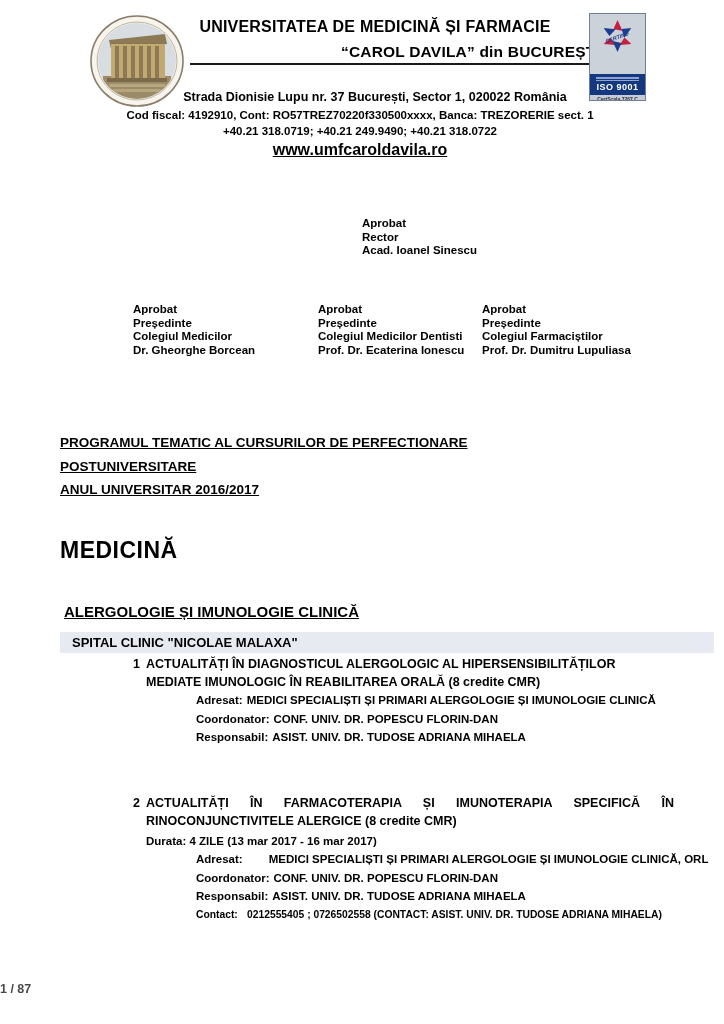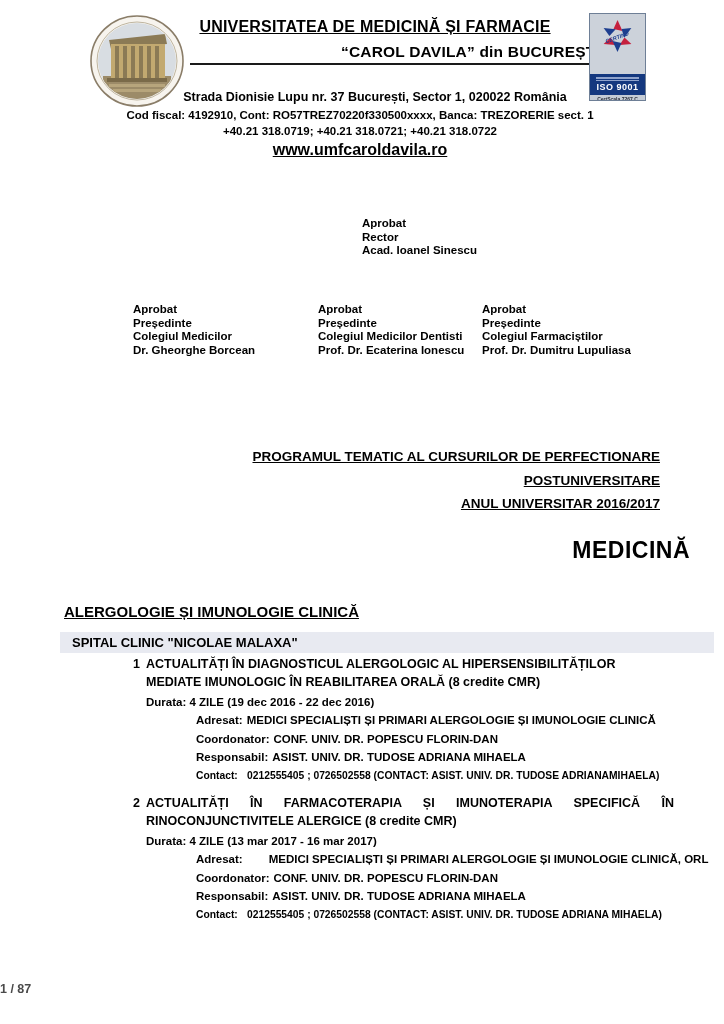--- a/index.html
+++ b/index.html
@@ -6,21 +6,21 @@
   .page {
     position:relative; width:724px; height:1024px; background:#fff;
     font-family:"Liberation Sans", sans-serif; color:#000; overflow:hidden;
     font-weight:bold;
   }
   .abs { position:absolute; }
 
   
   .seal { left:89px; top:14px; width:96px; height:94px; }
   .head-center { left:150px; top:18px; width:450px; text-align:center; }
-  .uni1 { font-size:16px; letter-spacing:.2px;text-decoration:underline; }
+  .uni1 { font-size:16px; letter-spacing:.2px; }
   .uni2 { font-size:15.5px; margin-top:7px; letter-spacing:.2px;text-align:right; }
   .head-rule { left:190px; top:63px; width:440px; height:2px; background:#1a1a1a; }
   .badge {
     left:589px; top:13px; width:57px; height:88px;
     background:#ccd2da; border:1px solid #6e7f96; box-sizing:border-box; z-index:5;
     display:flex; flex-direction:column; overflow:hidden;
   }
   .badge-topstrip {
     height:8px; background:#14387f; color:#cfd9ef; font-size:4px; line-height:8px;
     text-align:center; overflow:hidden; white-space:nowrap; letter-spacing:1px;
@@ -38,23 +38,23 @@
   .site a { color:#000; text-decoration:underline; }
 
   
   .approve { font-size:11.5px; line-height:13.5px; }
   .rector-block { left:362px; top:217px; }
   .col1 { left:133px; top:303px; }
   .col2 { left:318px; top:303px; }
   .col3 { left:482px; top:303px; }
 
   
-  .main-title { left:60px; top:445px; width:600px; text-align:right; font-size:13.5px; line-height:23.5px; }
+  .main-title { left:60px; top:431px; width:600px; text-align:left; font-size:13.5px; line-height:23.5px; }
   .main-title span { text-decoration:underline; }
-  .medicina { left:60px; top:537px; width:630px; text-align:right; font-size:23px; letter-spacing:.5px; }
+  .medicina { left:60px; top:537px; width:630px; text-align:left; font-size:23px; letter-spacing:.5px; }
 
   
   .sec-heading { left:48px; top:603px; font-size:15px;margin-left:16px; }
   .sec-heading span { text-decoration:underline; }
   .hospital-bar {
     left:60px; top:632px; width:654px; height:21px; background:#e8eaf1;
     font-size:13px; line-height:21px; padding-left:12px; box-sizing:border-box;
   }
 
   
@@ -133,21 +133,21 @@
     <div class="badge-band">
       <div class="badge-tiny-line"></div>
       <div class="badge-tiny-line"></div>
       <div class="badge-iso">ISO 9001</div>
     </div>
     <div class="badge-cert">CertScala 7267 C</div>
   </div>
 
   <div class="abs addr">Strada Dionisie Lupu nr. 37 București, Sector 1, 020022 România</div>
   <div class="abs fiscal">Cod fiscal: 4192910, Cont: RO57TREZ70220f330500xxxx, Banca: TREZORERIE sect. 1</div>
-  <div class="abs phones">+40.21 318.0719; +40.21 318.0721; +40.21 318.0722</div>
+  <div class="abs phones">+40.21 318.0719; +40.21 249.9490; +40.21 318.0722</div>
   <div class="abs site">
     <a href="#">www.umfcaroldavila.ro</a>
   </div>
 
   <div class="abs approve rector-block">
     <div>Aprobat</div>
     <div>Rector</div>
     <div>Acad. Ioanel Sinescu</div>
   </div>
 
@@ -181,35 +181,28 @@
   <div class="abs sec-heading">
     <span>ALERGOLOGIE ȘI IMUNOLOGIE CLINICĂ</span>
   </div>
   <div class="abs hospital-bar">SPITAL CLINIC "NICOLAE MALAXA"</div>
 
   <div class="abs course course-1">
     <div class="course-title">
       <span class="cnum">1</span>
       <span class="ctitle">ACTUALITĂȚI ÎN DIAGNOSTICUL ALERGOLOGIC AL HIPERSENSIBILITĂȚILOR MEDIATE IMUNOLOGIC ÎN REABILITAREA ORALĂ (8 credite CMR)</span>
     </div>
-    <div class="durata">
-      <span class="lbl">Durata:</span>
-      <span>4 ZILE (19 dec 2016 - 22 dec 2016)</span>
-    </div>
     <div class="detail">
       <span class="lbl">Adresat:</span><span>MEDICI SPECIALIȘTI ȘI PRIMARI ALERGOLOGIE ȘI IMUNOLOGIE CLINICĂ</span>
     </div>
     <div class="detail">
       <span class="lbl">Coordonator:</span><span>CONF. UNIV. DR. POPESCU FLORIN-DAN</span>
     </div>
     <div class="detail">
       <span class="lbl">Responsabil:</span><span>ASIST. UNIV. DR. TUDOSE ADRIANA MIHAELA</span>
-    </div>
-    <div class="contact">
-      <span class="lbl">Contact:</span><span>0212555405 ; 0726502558 (CONTACT: ASIST. UNIV. DR. TUDOSE ADRIANAMIHAELA)</span>
     </div>
   </div>
 
   <div class="abs course course-2">
     <div class="course-title">
       <span class="cnum">2</span>
       <span class="ctitle justify">ACTUALITĂȚI ÎN FARMACOTERAPIA ȘI IMUNOTERAPIA SPECIFICĂ ÎN RINOCONJUNCTIVITELE ALERGICE (8 credite CMR)</span>
     </div>
     <div class="durata">
       <span class="lbl">Durata:</span>

